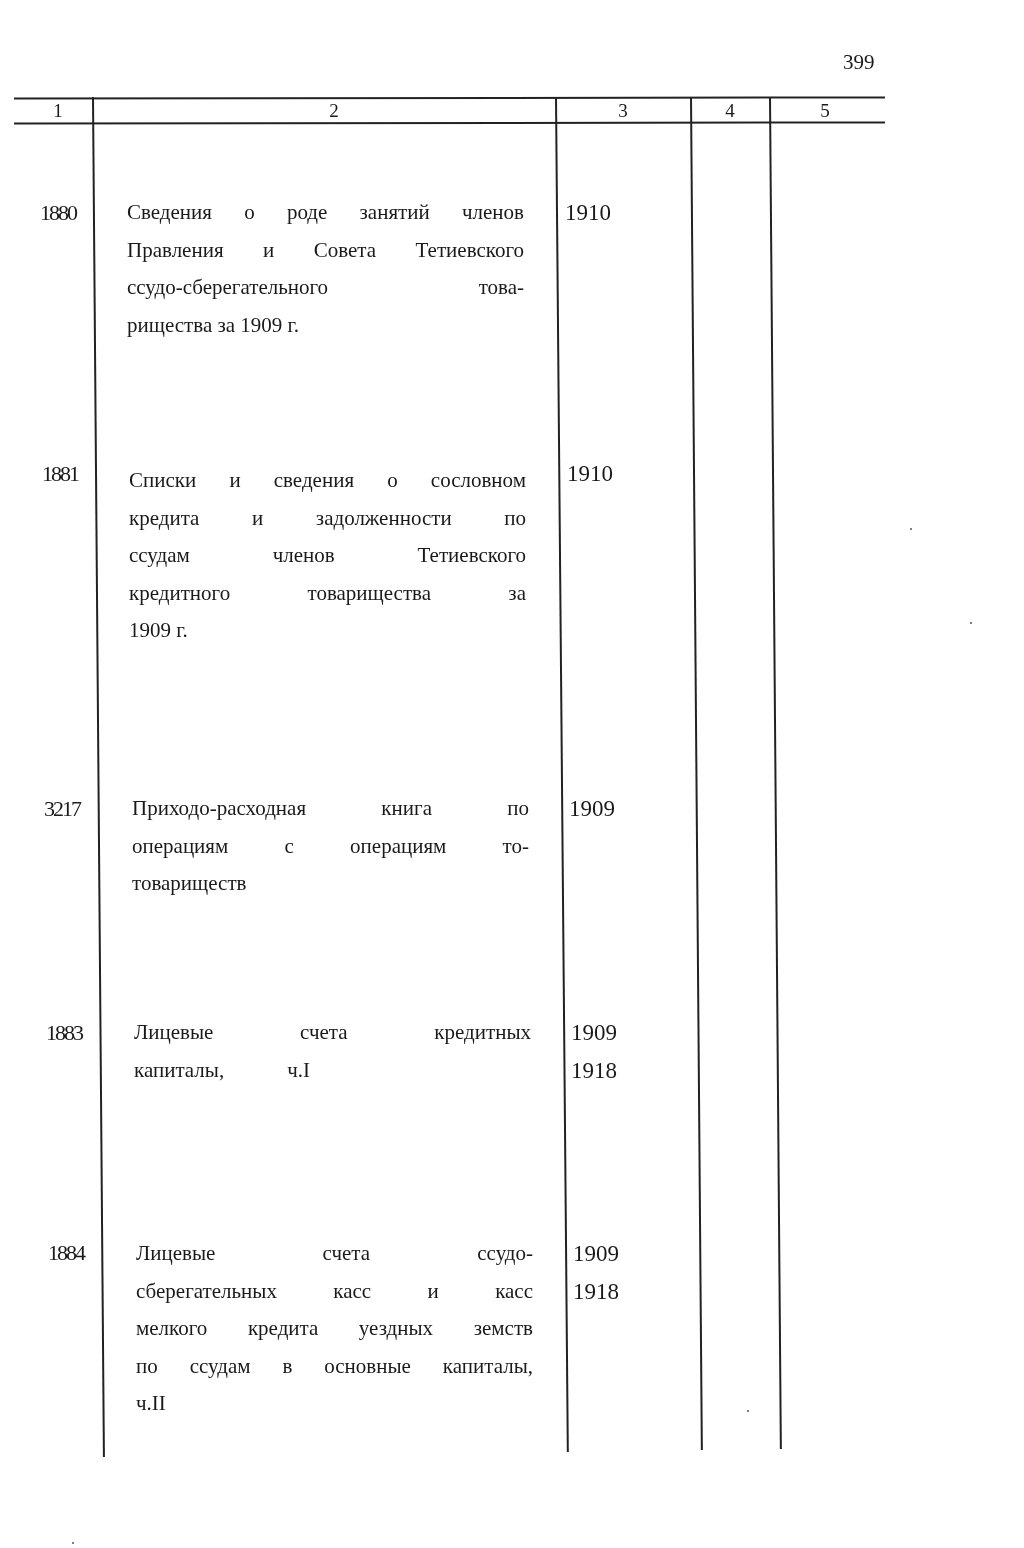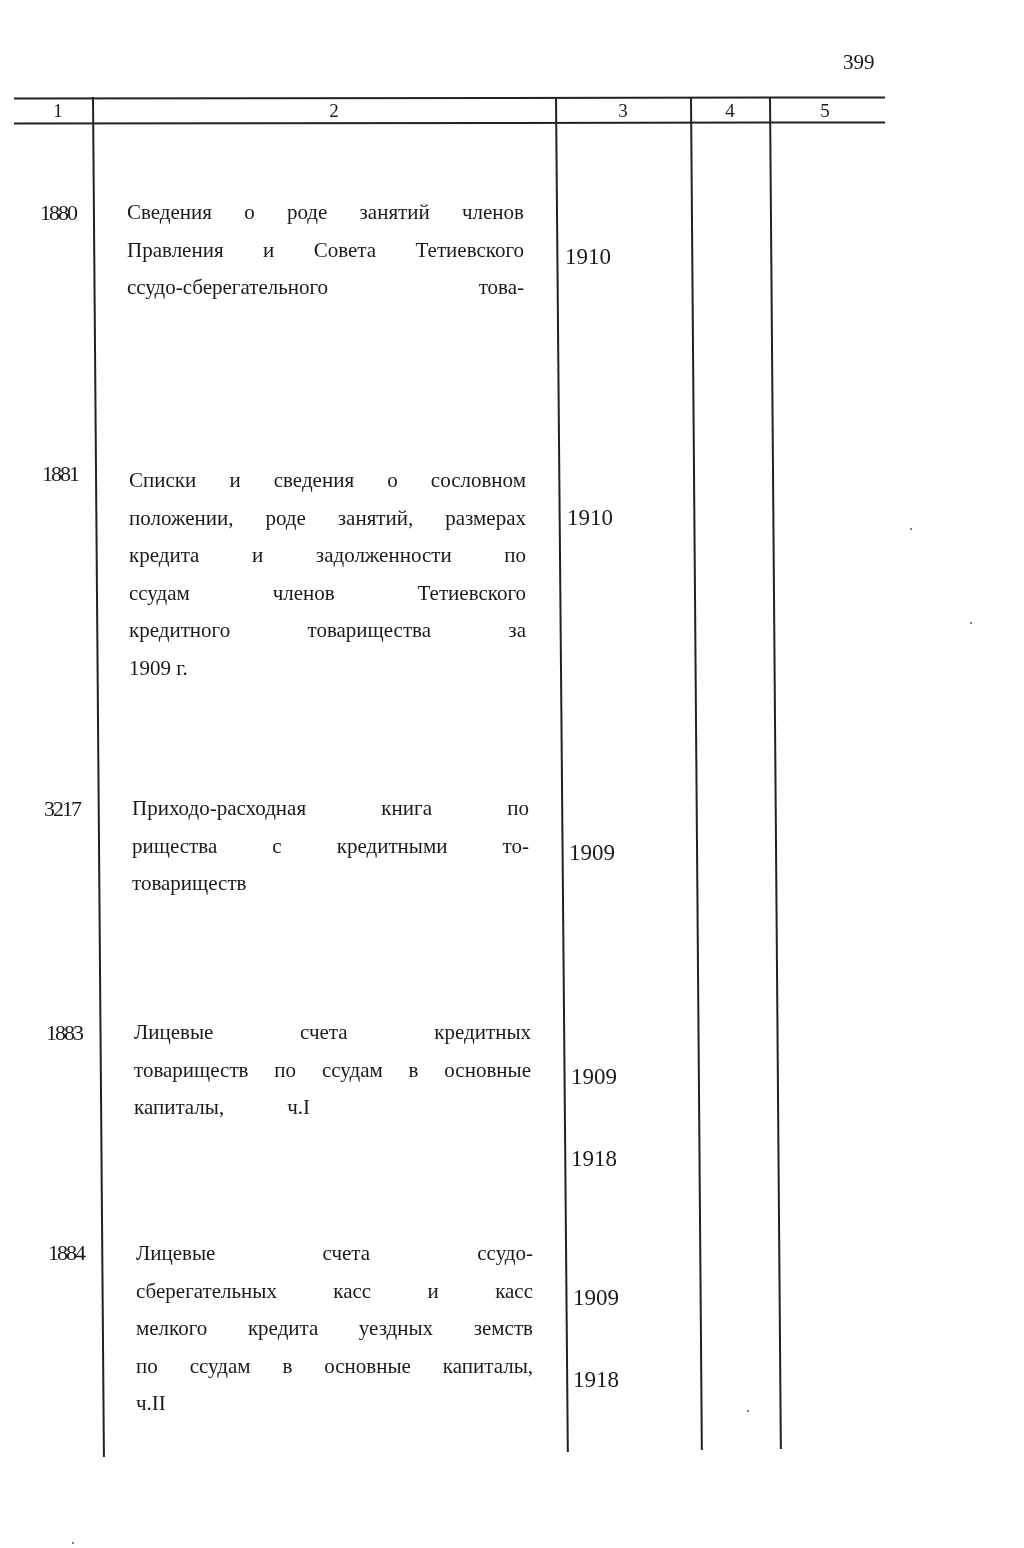--- a/index.html
+++ b/index.html
@@ -8,21 +8,21 @@
     .page-number { position:absolute; left:843px; top:50px; font-size:21px; }
     .hline { position:absolute; height:2px; background:#222; }
     .vline { position:absolute; width:1.5px; background:#222; transform-origin:top left; }
     .colhead { position:absolute; top:100px; font-size:19px; width:40px; text-align:center; }
     .entry-num { position:absolute; font-size:22px; letter-spacing:-2px;text-align:right; }
     .entry-desc { position:absolute; font-size:21px; line-height:37.5px; width:397px;
                   text-align:justify; text-align-last:left; }
     .entry-desc .line { display:block; text-align:justify; text-align-last:justify; white-space:nowrap; }
     .entry-desc .line.last { text-align-last:left; }
     .entry-years { position:absolute; font-size:23px; line-height:38px; }
-    .entry-years span { display:block;margin-top:44px; }
+    .entry-years span { display:block; }
     .speck { position:absolute; width:2px; height:2px; background:#555; border-radius:1px; }
   </style>
 </head>
 <body>
 
 <div class="page-number">399</div>
 
 <div class="hline" style="left:14px; top:97px; width:871px; transform:rotate(-0.08deg);"></div>
 <div class="hline" style="left:14px; top:122px; width:871px; transform:rotate(-0.08deg);"></div>
 
@@ -36,58 +36,57 @@
 <div class="colhead" style="left:603px;">3</div>
 <div class="colhead" style="left:710px;">4</div>
 <div class="colhead" style="left:805px;">5</div>
 
 <div>
   <div class="entry-num" style="left:40px; top:200px;">1880</div>
   <div class="entry-desc" style="left:127px; top:194px;">
     <span class="line">Сведения о роде занятий членов</span>
     <span class="line">Правления и Совета Тетиевского</span>
     <span class="line">ссудо-сберегательного това-</span>
+    <span class="line last">рищества за 1909 г.</span>
   </div>
   <div class="entry-years" style="left:565px; top:194px;">
     <span>1910</span>
   </div>
 </div>
 
 <div>
   <div class="entry-num" style="left:42px; top:461px;">1881</div>
   <div class="entry-desc" style="left:129px; top:455px;margin-top:7px;">
     <span class="line">Списки и сведения о сословном</span>
-    <span class="line">положении, роде занятий, размерах</span>
     <span class="line">кредита и задолженности по</span>
     <span class="line">ссудам членов Тетиевского</span>
     <span class="line">кредитного товарищества за</span>
     <span class="line last">1909 г.</span>
   </div>
   <div class="entry-years" style="left:567px; top:455px;">
     <span>1910</span>
   </div>
 </div>
 
 <div>
   <div class="entry-num" style="left:44px; top:796px;">3217</div>
   <div class="entry-desc" style="left:132px; top:790px;">
     <span class="line">Приходо-расходная книга по</span>
-    <span class="line">рищества с кредитными то-</span>
+    <span class="line">операциям с операциям то-</span>
     <span class="line last">товариществ</span>
   </div>
   <div class="entry-years" style="left:569px; top:790px;">
     <span>1909</span>
   </div>
 </div>
 
 <div>
   <div class="entry-num" style="left:46px; top:1020px;">1883</div>
   <div class="entry-desc" style="left:134px; top:1014px;">
     <span class="line">Лицевые счета кредитных</span>
-    <span class="line">товариществ по ссудам в основные</span>
     <span class="line last" style="white-space:pre;">капиталы,            ч.I</span>
   </div>
   <div class="entry-years" style="left:571px; top:1014px;">
     <span>1909</span>
     <span>1918</span>
   </div>
 </div>
 
 <div>
   <div class="entry-num" style="left:48px; top:1240px;">1884</div>

